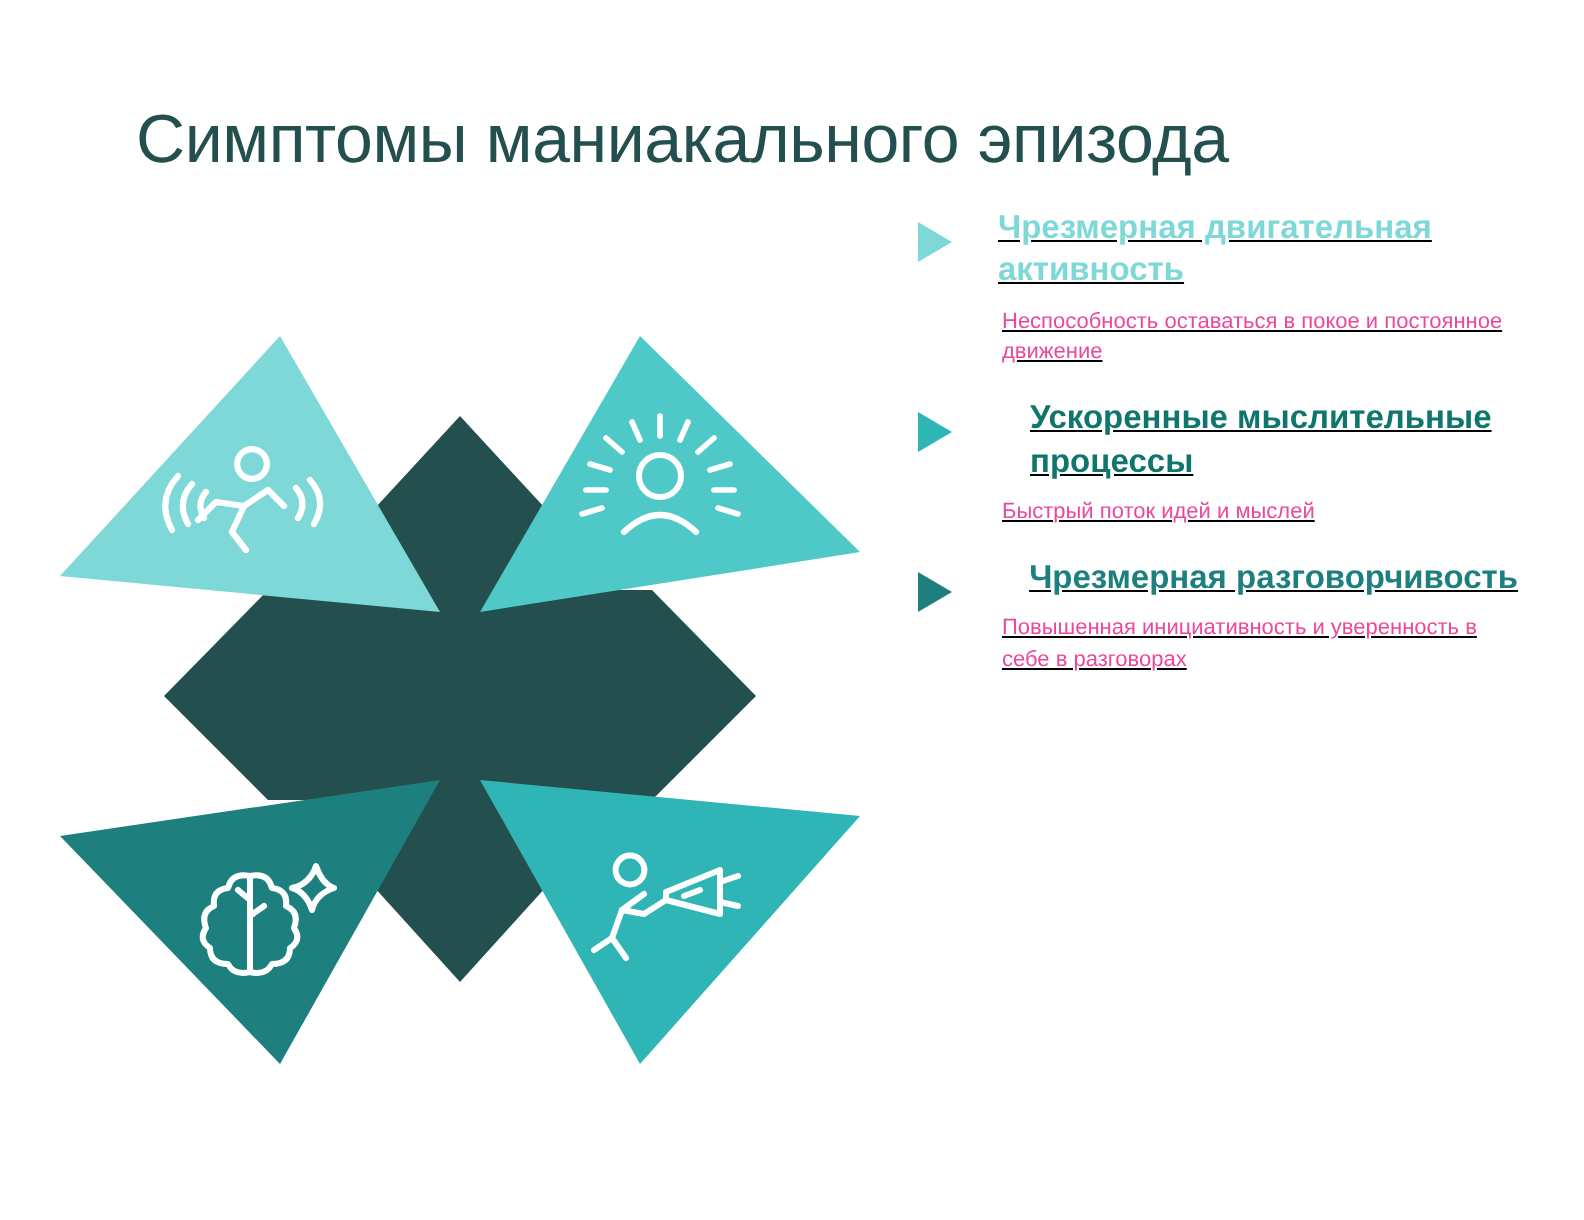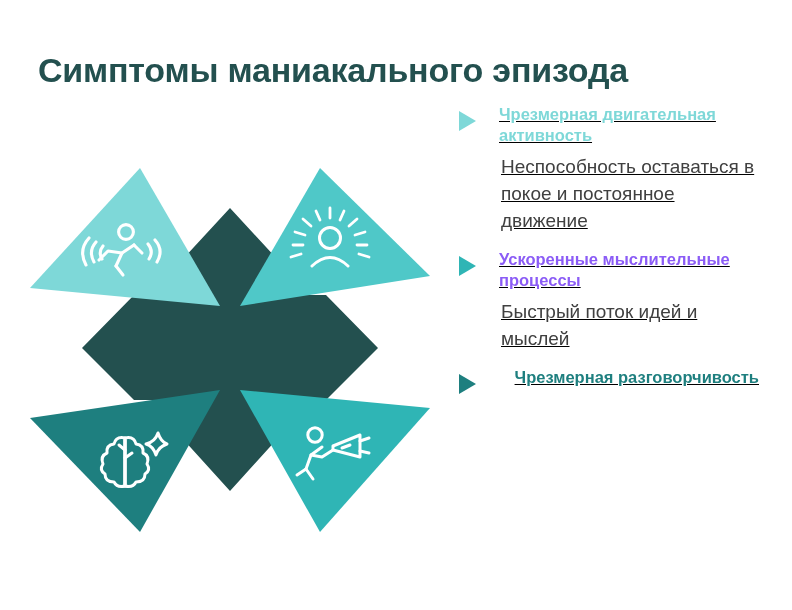--- a/index.html
+++ b/index.html
@@ -16,25 +16,25 @@
   }
 
   #infographic {
     position: absolute;
     inset: 0;
   }
 
   
   #page-title {
     position: absolute;
-    left: 38px;
+    left: 68px;
     top: 28px;
     width: 720px;
     font-size: 34px;
-    font-weight: bold;
+    font-weight: normal;
     color: #23504F;
     letter-spacing: -0.2px;
     white-space: nowrap;
   }
 
   
   #graphic-panel {
     position: absolute;
     left: 30px;
     top: 150px;
@@ -71,23 +71,23 @@
     border-left: 17px solid #7ED8D8;
   }
   .symptom-heading {
     font-size: 16.5px;
     font-weight: bold;
     line-height: 1.3;
     margin: 0 0 7px 0;
     color: #7ED8D8;
   }
   .symptom-desc {
-    font-size: 19px;
+    font-size: 11px;
     line-height: 1.42;
-    color: #404040;
+    color: #ec4899;
     margin: 0;
     padding-left: 2px;
   }
 </style>
 </head>
 <body>
 
 <div id="infographic">
 
   <h1 id="page-title">Симптомы маниакального эпизода</h1>
@@ -167,23 +167,24 @@
 
     <div class="symptom-item">
       <span class="symptom-marker" style="border-left-color: rgb(126, 216, 216);"></span>
       <p class="symptom-heading" style="color: rgb(126, 216, 216);">Чрезмерная двигательная активность</p>
       <p class="symptom-desc">Неспособность оставаться в покое и постоянное движение</p>
     </div>
 
 
     <div class="symptom-item">
       <span class="symptom-marker" style="border-left-color: rgb(47, 181, 181);"></span>
-      <p class="symptom-heading" style="color: #8b5cf6;">Ускоренные мыслительные процессы</p>
+      <p class="symptom-heading" style="color: #0f766e; margin-left: 16px;">Ускоренные мыслительные процессы</p>
       <p class="symptom-desc">Быстрый поток идей и мыслей</p>
     </div>
 
     <div class="symptom-item">
       <span class="symptom-marker" style="border-left-color: rgb(30, 127, 127);"></span>
       <p class="symptom-heading" style="color: rgb(30, 127, 127); text-align: right;">Чрезмерная разговорчивость</p>
+      <p class="symptom-desc">Повышенная инициативность и уверенность в себе в разговорах</p>
     </div>
 
   </div>
 </div>
 
 </body></html>

